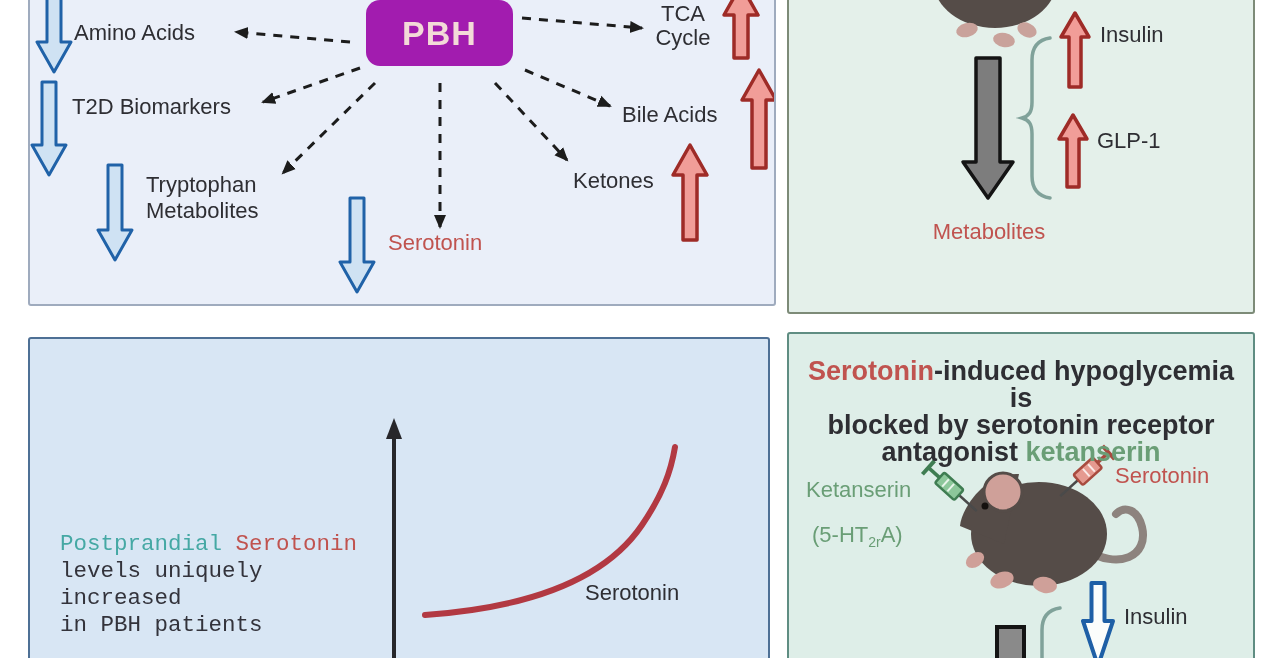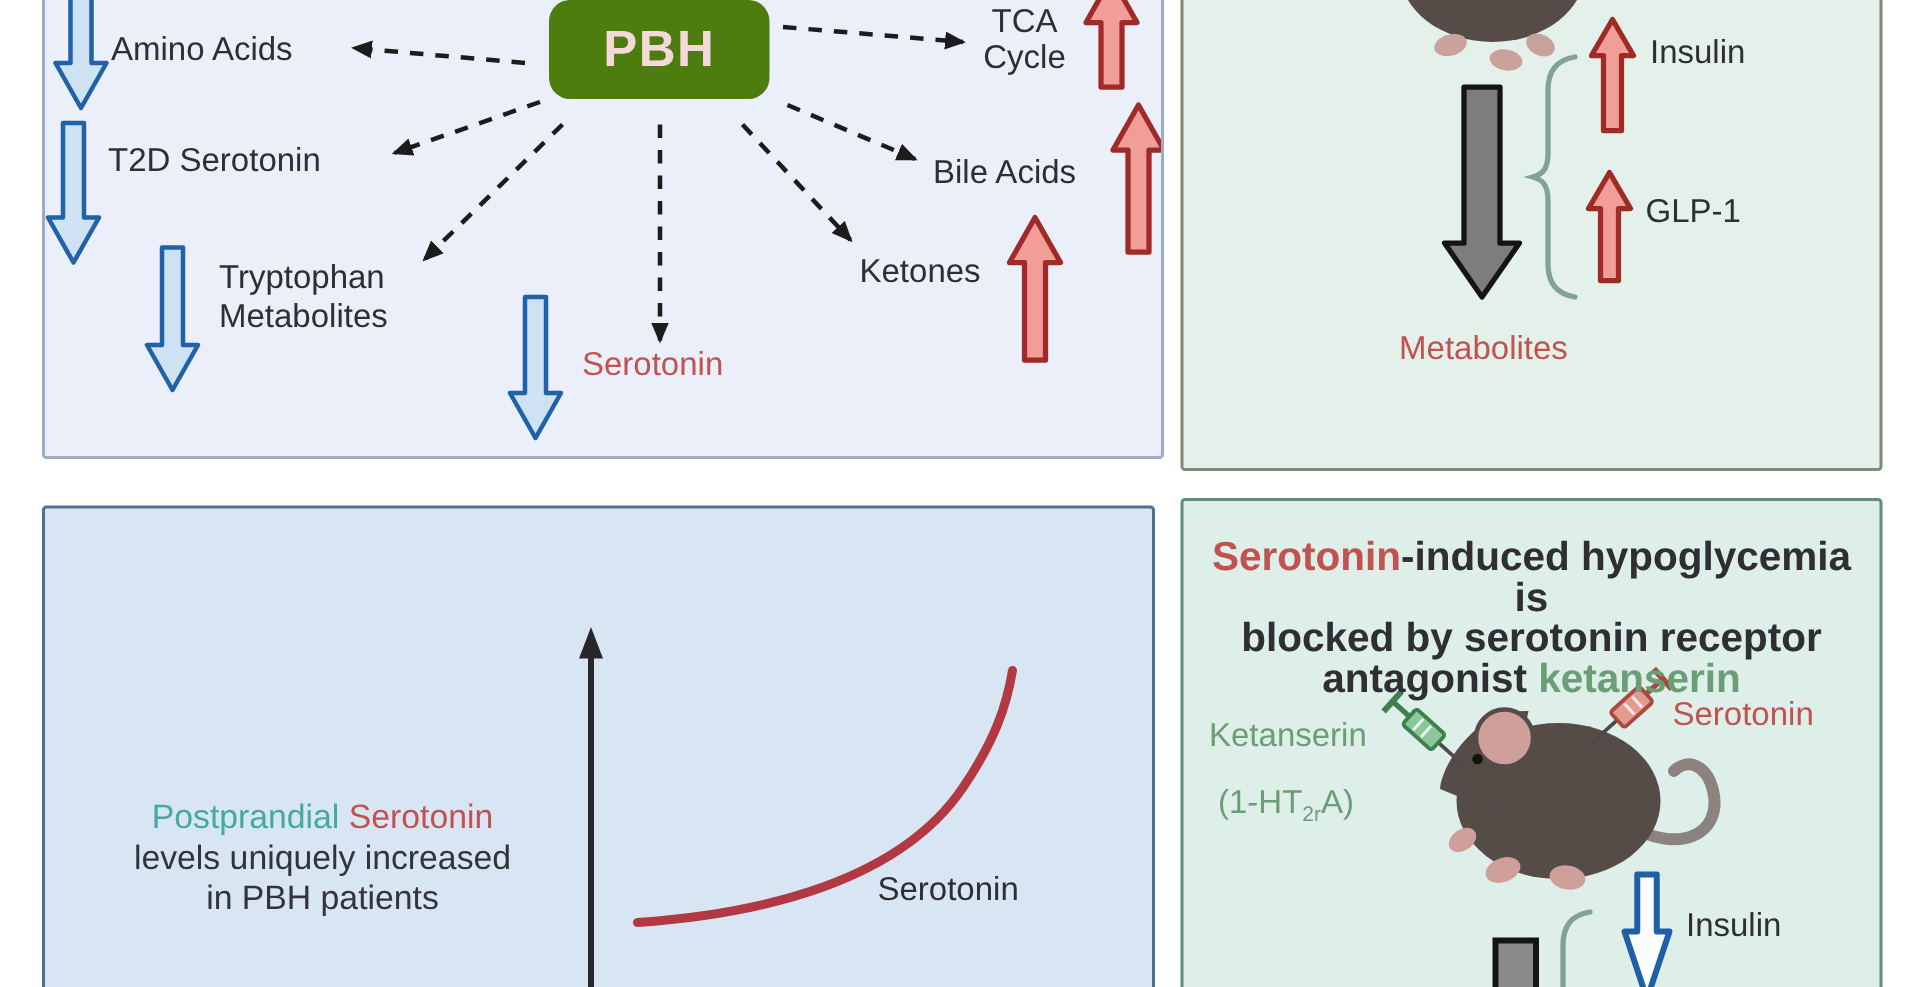--- a/index.html
+++ b/index.html
@@ -8,27 +8,27 @@
   .panel{position:absolute;overflow:hidden;box-sizing:border-box;border-radius:3px;}
   #panel-effects{left:28px;top:-22px;width:748px;height:328px;background:#eaeff9;border:2px solid #9fabbe;}
   #panel-hypo{left:787px;top:-22px;width:468px;height:336px;background:#e4f0ea;border:2px solid #7d8b78;}
   #panel-chart{left:28px;top:337px;width:742px;height:331px;background:#d8e6f4;border:2px solid #4e7095;}
   #panel-ket{left:787px;top:332px;width:468px;height:340px;background:#deeee8;border:2px solid #5f8d82;}
   .panel svg{position:absolute;left:0;top:0;}
   .lbl{position:absolute;font-size:22px;color:#2e2e33;white-space:nowrap;line-height:26px;}
   .red-text{color:#c0534f;}
   .teal-text{color:#45a8a4;}
   .green-text{color:#6a9e76;text-align:center;}
-  #pbh-box{position:absolute;left:336px;top:20px;width:147px;height:66px;background:#4d7c0f;
+  #pbh-box{position:absolute;left:336px;top:20px;width:147px;height:66px;background:#a21caf;
     border-radius:14px;display:flex;align-items:center;justify-content:center;
     color:#f3dad8;font-size:34px;font-weight:bold;letter-spacing:1px;}
   .two-line{white-space:normal;line-height:26px;}
   .centered{text-align:center;}
-  #chart-caption{position:absolute;left:30px;top:192px;width:310px;text-align:center;
-    font-size:22.5px;line-height:27px;color:#33333b;white-space:normal;}
+  #chart-caption{position:absolute;left:30px;top:192px;width:310px;
+    font-size:22.5px;line-height:27px;color:#33333b;white-space:normal;font-family:Liberation Mono, monospace;}
   #ket-title{position:absolute;left:10px;top:24px;width:444px;text-align:center;
     font-size:27px;line-height:27px;font-weight:bold;color:#2e2e33;white-space:normal;}
   #receptor-lbl sub{font-size:14px;}
   #hypo-caption{position:absolute;left:110px;top:239px;width:180px;text-align:center;}
 </style>
 </head>
 <body>
 
 <div id="canvas">
 
@@ -60,21 +60,21 @@
       <g fill="#f19d98" stroke="#9e2b27" stroke-width="3.5" stroke-linejoin="round">
         <polygon points="660,165 677,195 667,195 667,260 653,260 653,195 643,195"></polygon>
         <polygon points="729,90 746,120 736,120 736,188 722,188 722,120 712,120"></polygon>
         <polygon points="711,5 728,35 718,35 718,78 704,78 704,35 694,35"></polygon>
       </g>
     </svg>
     <div id="pbh-box">
         <span>PBH</span>
       </div>
     <div class="lbl" style="left:44px;top:40px;">Amino Acids</div>
-    <div class="lbl" style="left:42px;top:114px;">T2D Serotonin</div>
+    <div class="lbl" style="left:42px;top:114px;">T2D Biomarkers</div>
     <div class="lbl two-line" style="left:116px;top:192px;">
       <div>Tryptophan</div>
       <div>Metabolites</div>
     </div>
     <div class="lbl red-text" style="left:358px;top:250px;">Serotonin</div>
     <div class="lbl" style="left:543px;top:188px;">Ketones</div>
     <div class="lbl" style="left:592px;top:122px;">Bile Acids</div>
     <div class="lbl two-line centered" style="left:613px;top:22px;width:80px;line-height:24px;">
       <div>TCA</div>
       <div>Cycle</div>
@@ -158,18 +158,18 @@
     </svg>
     <div id="ket-title">
       <span class="red-text">Serotonin</span><span>-induced hypoglycemia is</span>
       <div>blocked by serotonin receptor</div>
       <div>
         <span>antagonist</span>
         <span class="green-text">ketanserin</span>
       </div>
     </div>
     <div class="lbl green-text" style="left:17px;top:143px;">Ketanserin</div>
-    <div class="lbl green-text" id="receptor-lbl" style="left:23px;top:188px;"><span>(1-HT</span><sub>2r</sub><span>A)</span></div>
+    <div class="lbl green-text" id="receptor-lbl" style="left:23px;top:188px;"><span>(5-HT</span><sub>2r</sub><span>A)</span></div>
     <div class="lbl red-text" style="left:326px;top:129px;">Serotonin</div>
     <div class="lbl" style="left:335px;top:270px;">Insulin</div>
   </div>
 
 </div>
 
 </body></html>

